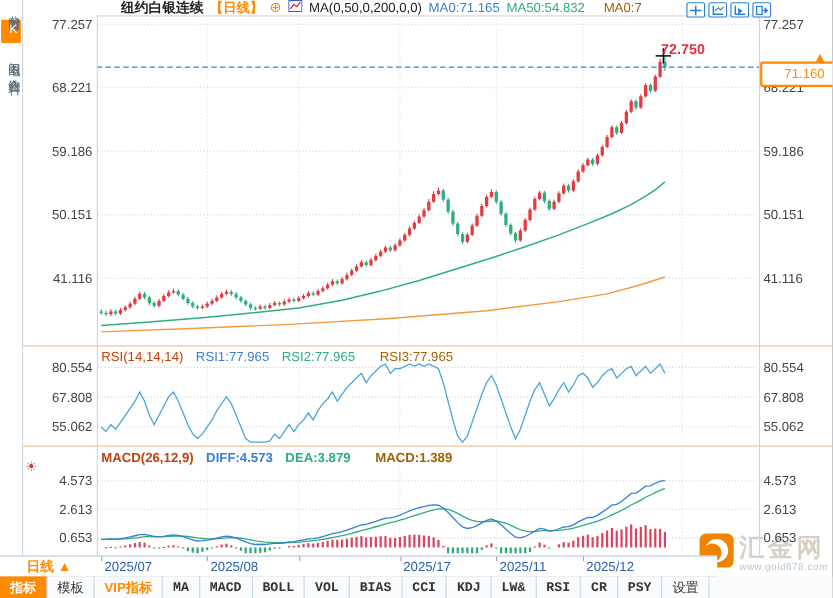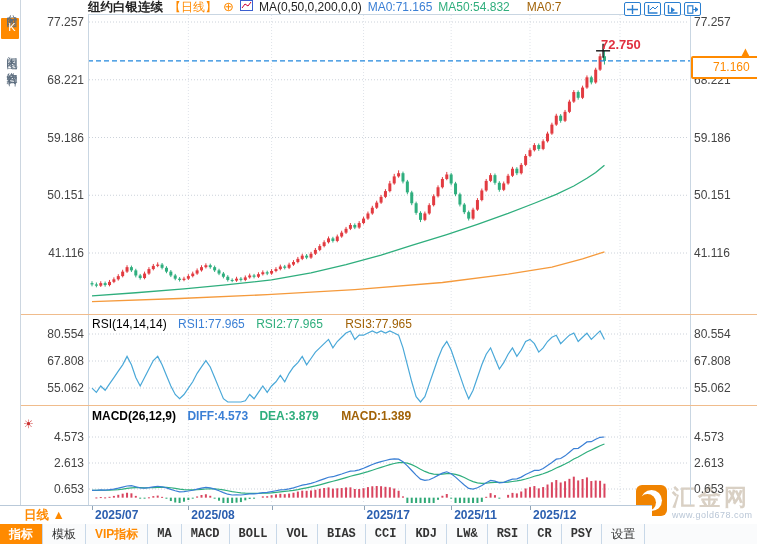--- a/index.html
+++ b/index.html
@@ -6,51 +6,51 @@
   #root{position:relative;width:757px;height:544px;background:#fff;overflow:hidden;
         font-family:"Liberation Sans","DejaVu Sans",sans-serif;font-size:12px;color:#333;}
   .abs{position:absolute;}
   
   #sidebar{left:0;top:0;width:20px;height:505px;background:#fff;border-right:1px solid #ccd6e0;z-index:5;}
   .side-item{writing-mode:vertical-rl;text-orientation:upright;font-size:11px;color:#5a6b7d;
              width:18px;margin:3px 0 6px 1px;padding:3px 0;text-align:center;letter-spacing:1px;cursor:pointer;}
   .side-item.active{background:#ff8a00;color:#fff;border-radius:1px;}
   
   #header{left:88px;top:0px;height:14px;display:flex;align-items:center;gap:6px;z-index:6;white-space:nowrap;}
-  .ttl{font-weight:bold;color:#222;font-size:12.5px;}
-  .period{color:#ff8a00;font-weight:normal;}
+  .ttl{font-weight:bold;color:#222;font-size:12.5px;margin-left:22px;}
+  .period{color:#ff8a00;font-weight:bold;}
   .plus-ic{color:#ff8a00;font-size:13px;line-height:12px;}
   .ma-f{color:#222;}
   #hdr-icons{right:56px;top:2px;display:flex;gap:3px;z-index:6;}
   .hic{width:15px;height:12px;border:1px solid #2b7fd0;border-radius:2px;display:flex;align-items:center;justify-content:center;cursor:pointer;background:#fff;}
   .hic svg{display:block;}
   
   .ylab{position:absolute;font-size:12px;color:#444;z-index:4;transform:translateY(-50%);}
   .ylab.left{width:62px;text-align:right;left:22px;}
   .ylab.right{left:694px;text-align:left;}
   
   .vline{position:absolute;width:1px;background:#c9d6e2;z-index:2;}
   .hline{position:absolute;height:1px;background:#c9d6e2;z-index:2;}
   .pane-div{position:absolute;height:1px;background:#f0bc8c;z-index:3;}
   
   .ind-hdr{position:absolute;left:92px;z-index:4;white-space:nowrap;}
   .ind-hdr span{margin-right:8px;}
-  .c-dark{color:#000000;}
+  .c-dark{color:#c2410c;}
   .c-blue{color:#3a7fd5;}
   .c-green{color:#2fae7d;}
   .c-cyan{color:#a16207;margin-left:11px;}
   
   #high-label{left:601px;top:37px;color:#e03040;font-weight:bold;font-size:13px;z-index:6;}
   #price-box{left:691px;top:56px;width:52px;height:19px;border:2px solid #ff8a00;border-radius:2px;
              background:#fff;color:#ff8a00;font-size:12px;line-height:19px;padding-left:20px;z-index:7;}
   #price-arrow{left:739px;top:44px;color:#ff8a00;font-size:13px;z-index:7;}
   
   #xaxis-row{left:0;top:505px;width:652px;height:18px;background:#fff;border-top:1px solid #b9c9d9;border-bottom:1px solid #b9c9d9;z-index:5;}
   #period-label{position:absolute;left:24px;top:1px;color:#ff8a00;font-weight:bold;font-size:12.5px;cursor:pointer;}
-  .month-lab{position:absolute;top:2px;font-weight:bold;color:#2b5fb0;font-size:12px;}
+  .month-lab{position:absolute;top:2px;font-weight:normal;color:#2b5fb0;font-size:12px;}
   .month-tick{position:absolute;top:0;width:1px;height:4px;background:#8fa3b5;}
   
   #toolbar{left:0;top:524px;width:757px;height:20px;background:#fafbfc;display:flex;align-items:stretch;z-index:5;border-bottom:1px solid #e0e0e0;}
   .tab{padding:0 9px;line-height:20px;border-right:1px solid #c8d8e8;color:#333;cursor:pointer;white-space:nowrap;}
   .tab.active{background:#ff8a00;color:#fff;font-weight:bold;}
   .tab.vip{color:#ff8a00;font-weight:bold;}
   .tab.mono{font-family:"Liberation Mono","DejaVu Sans Mono",monospace;font-weight:bold;font-size:12px;}
   
   #wm{left:636px;top:485px;z-index:1;display:flex;align-items:flex-start;}
   #wm-logo{width:31px;height:31px;background:#f08300;border-radius:6px;position:relative;overflow:hidden;}

